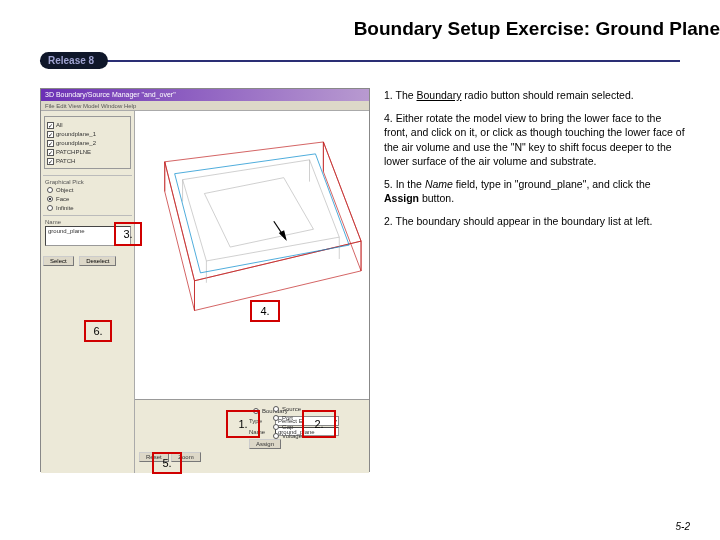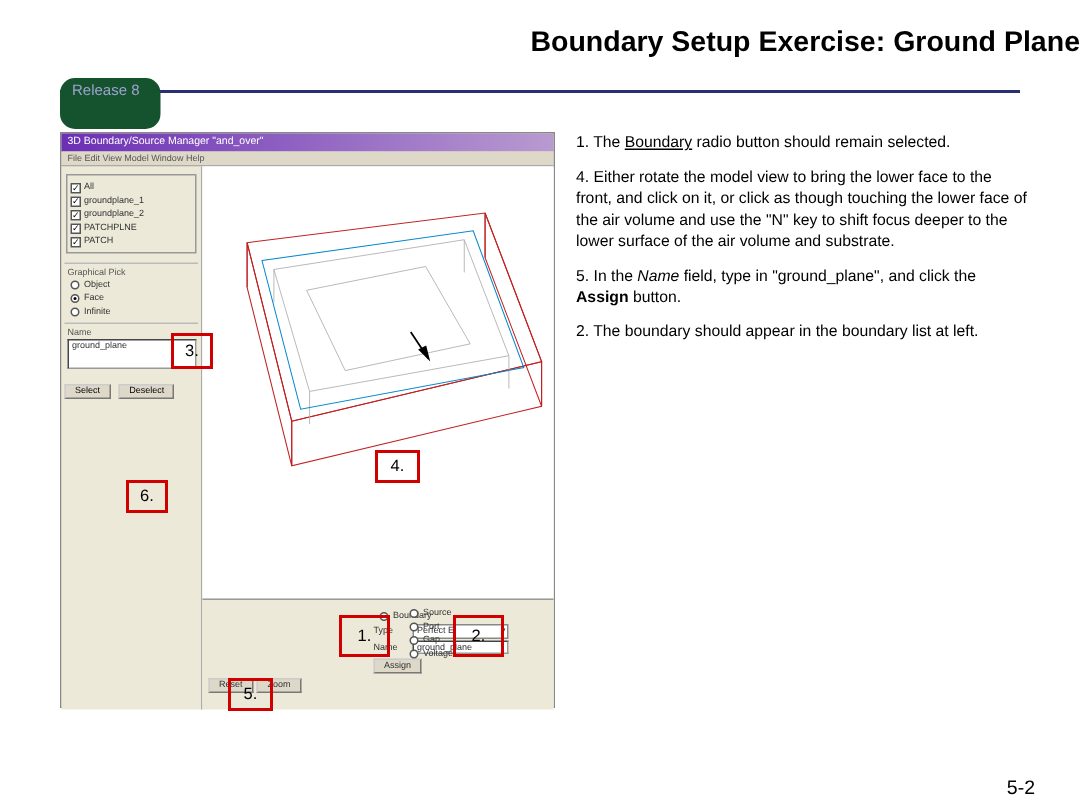--- a/index.html
+++ b/index.html
@@ -26,25 +26,25 @@
   }
   .release-bar .line {
     position: absolute;
     top: 10px; left: 0; right: 0;
     height: 2px;
     background: #2a2e74;
   }
   .release-bar .pill {
     position: absolute;
     left: 0; top: 2px;
-    background: #14532d;
+    background: #0f172a;
     color: #9ea2d0;
     font-size: 10px;
-    font-weight: normal;
-    padding: 3px 14px 20px 8px;
+    font-weight: bold;
+    padding: 3px 14px 3px 8px;
     border-radius: 10px;
   }
   .content {
     position: absolute;
     top: 88px;
     left: 40px;
     right: 32px;
     bottom: 20px;
   }
   .screenshot {
@@ -252,22 +252,23 @@
     color: #000;
     text-align: center;
     display: flex;
     align-items: center;
     justify-content: center;
   }
   .page-num {
     position: absolute;
     right: 30px;
     bottom: 8px;
-    font-size: 13px;
+    font-size: 10px;
     color: #000;
+    font-style: italic;
   }
 </style>
 </head>
 <body>
 
 <div class="title">Boundary Setup Exercise: Ground Plane</div>
 
 <div class="release-bar">
   <div class="line"></div>
   <div class="pill">Release 8</div>

